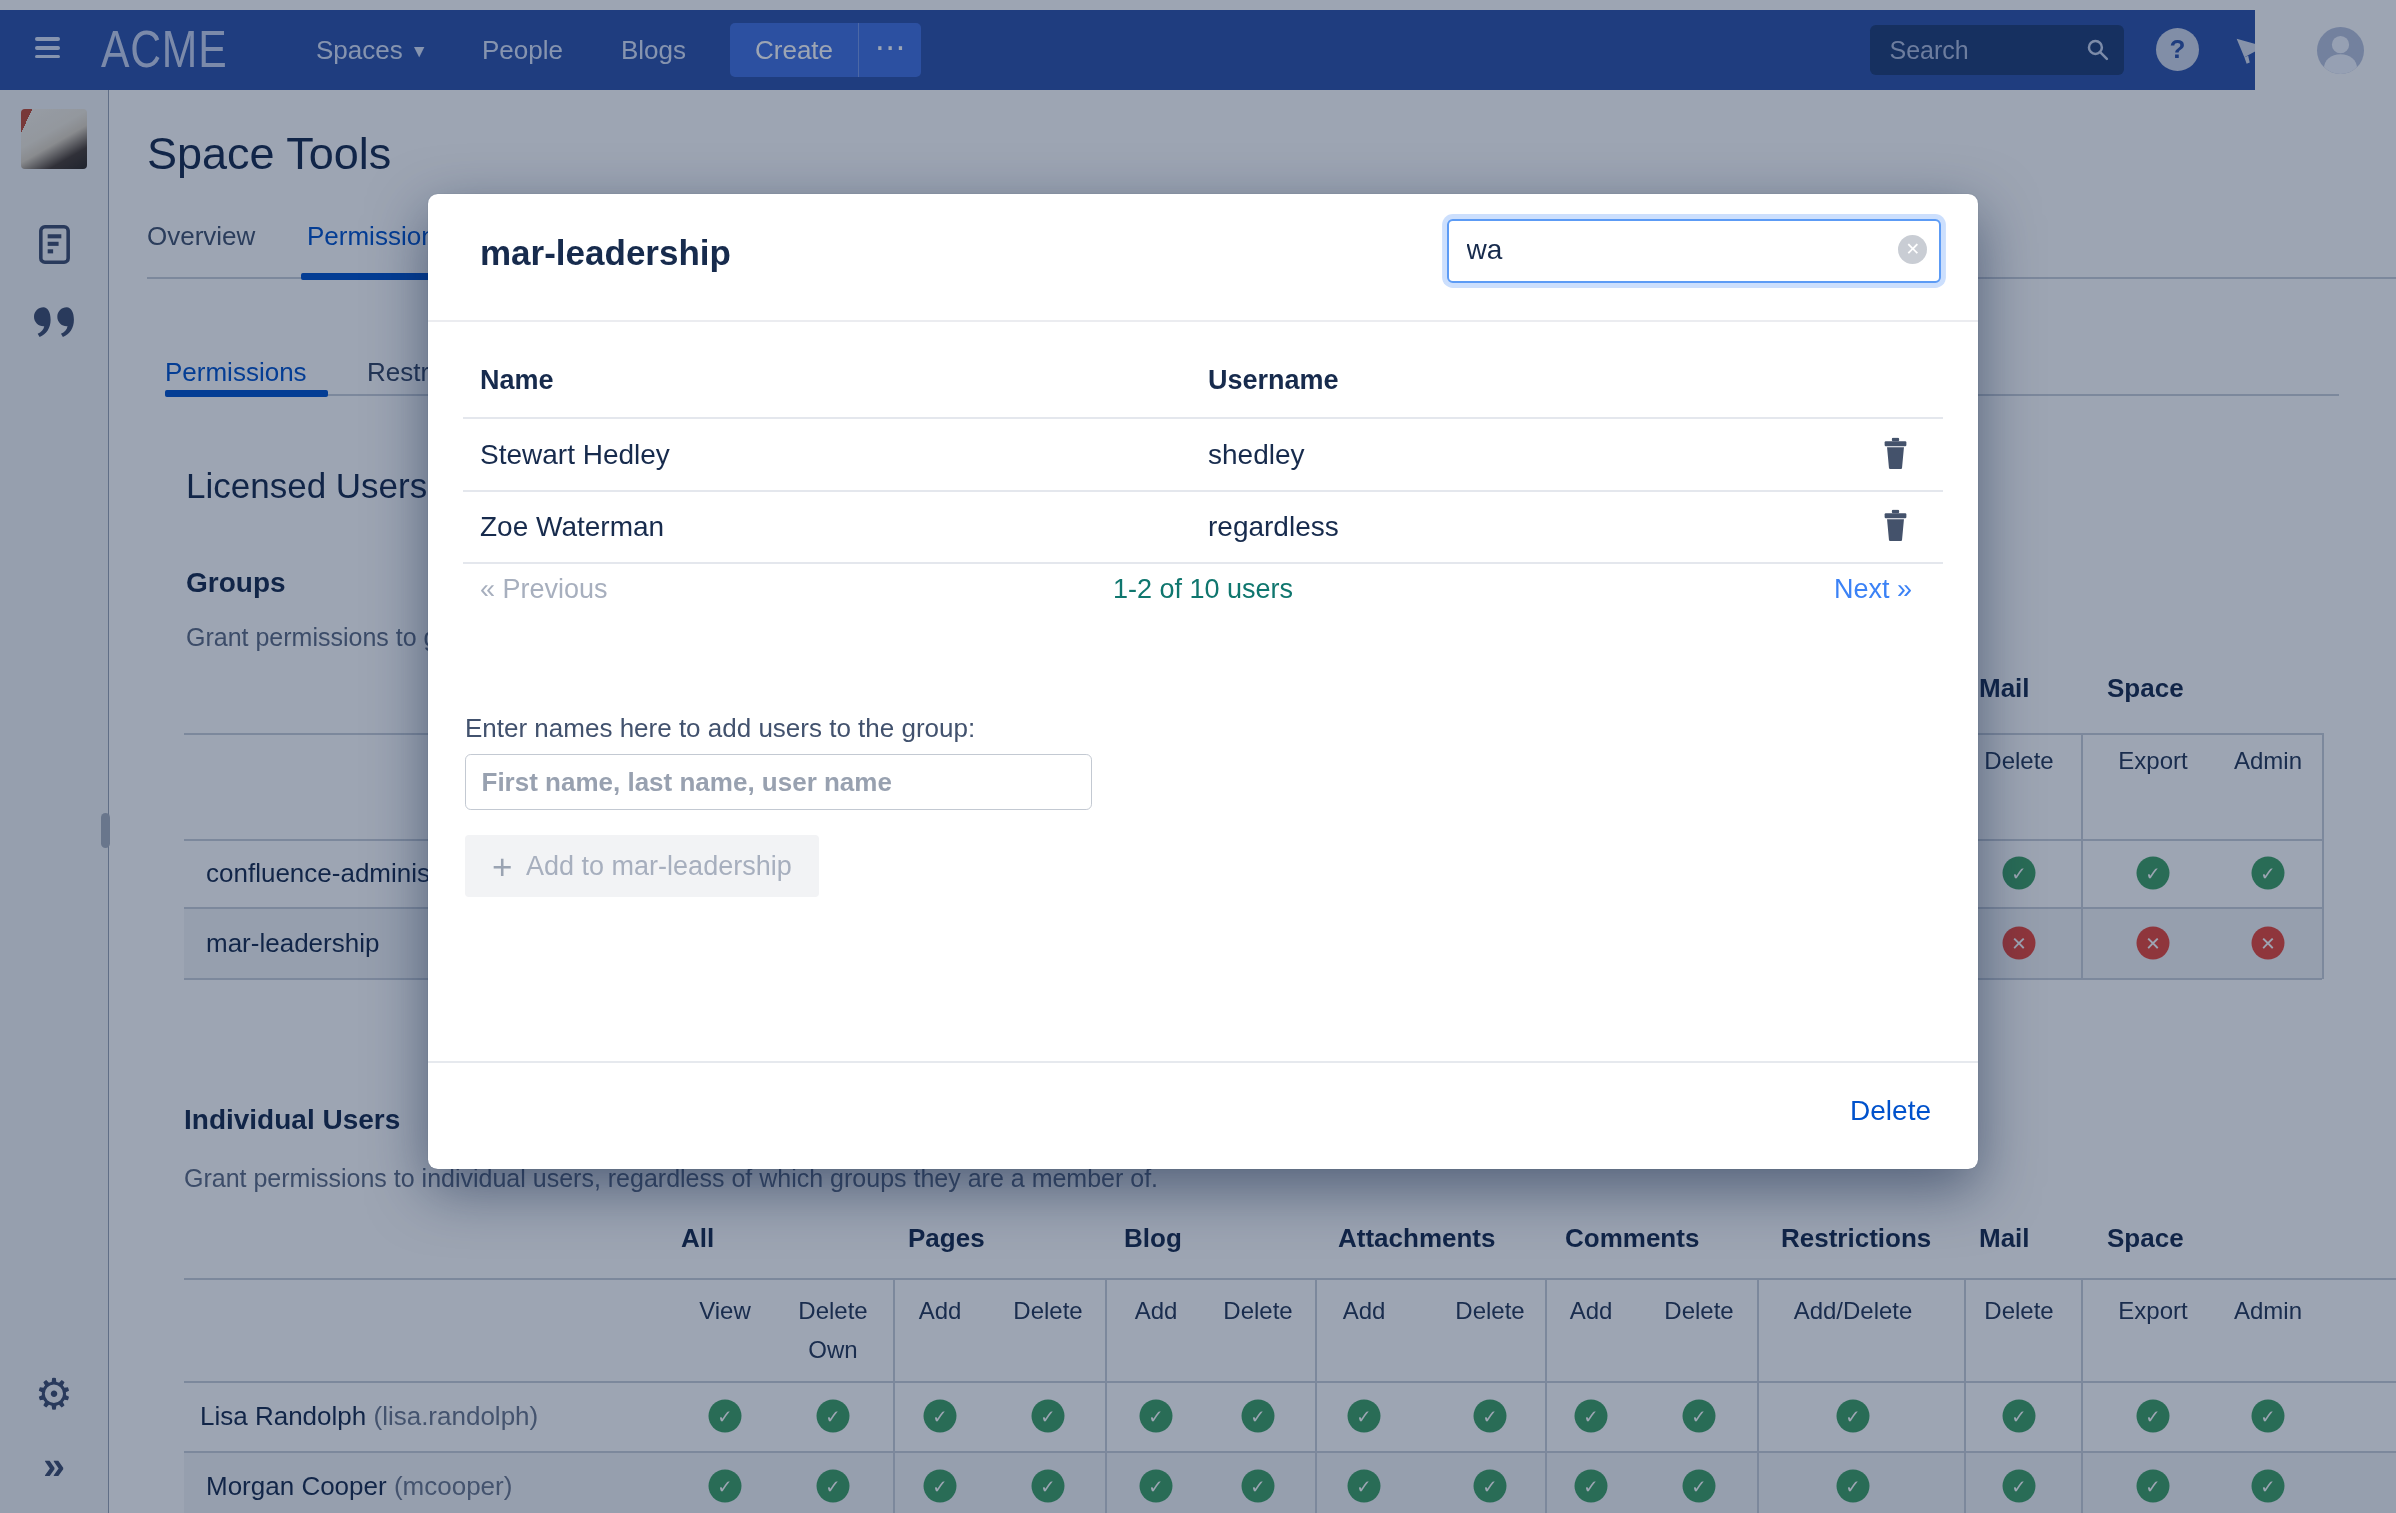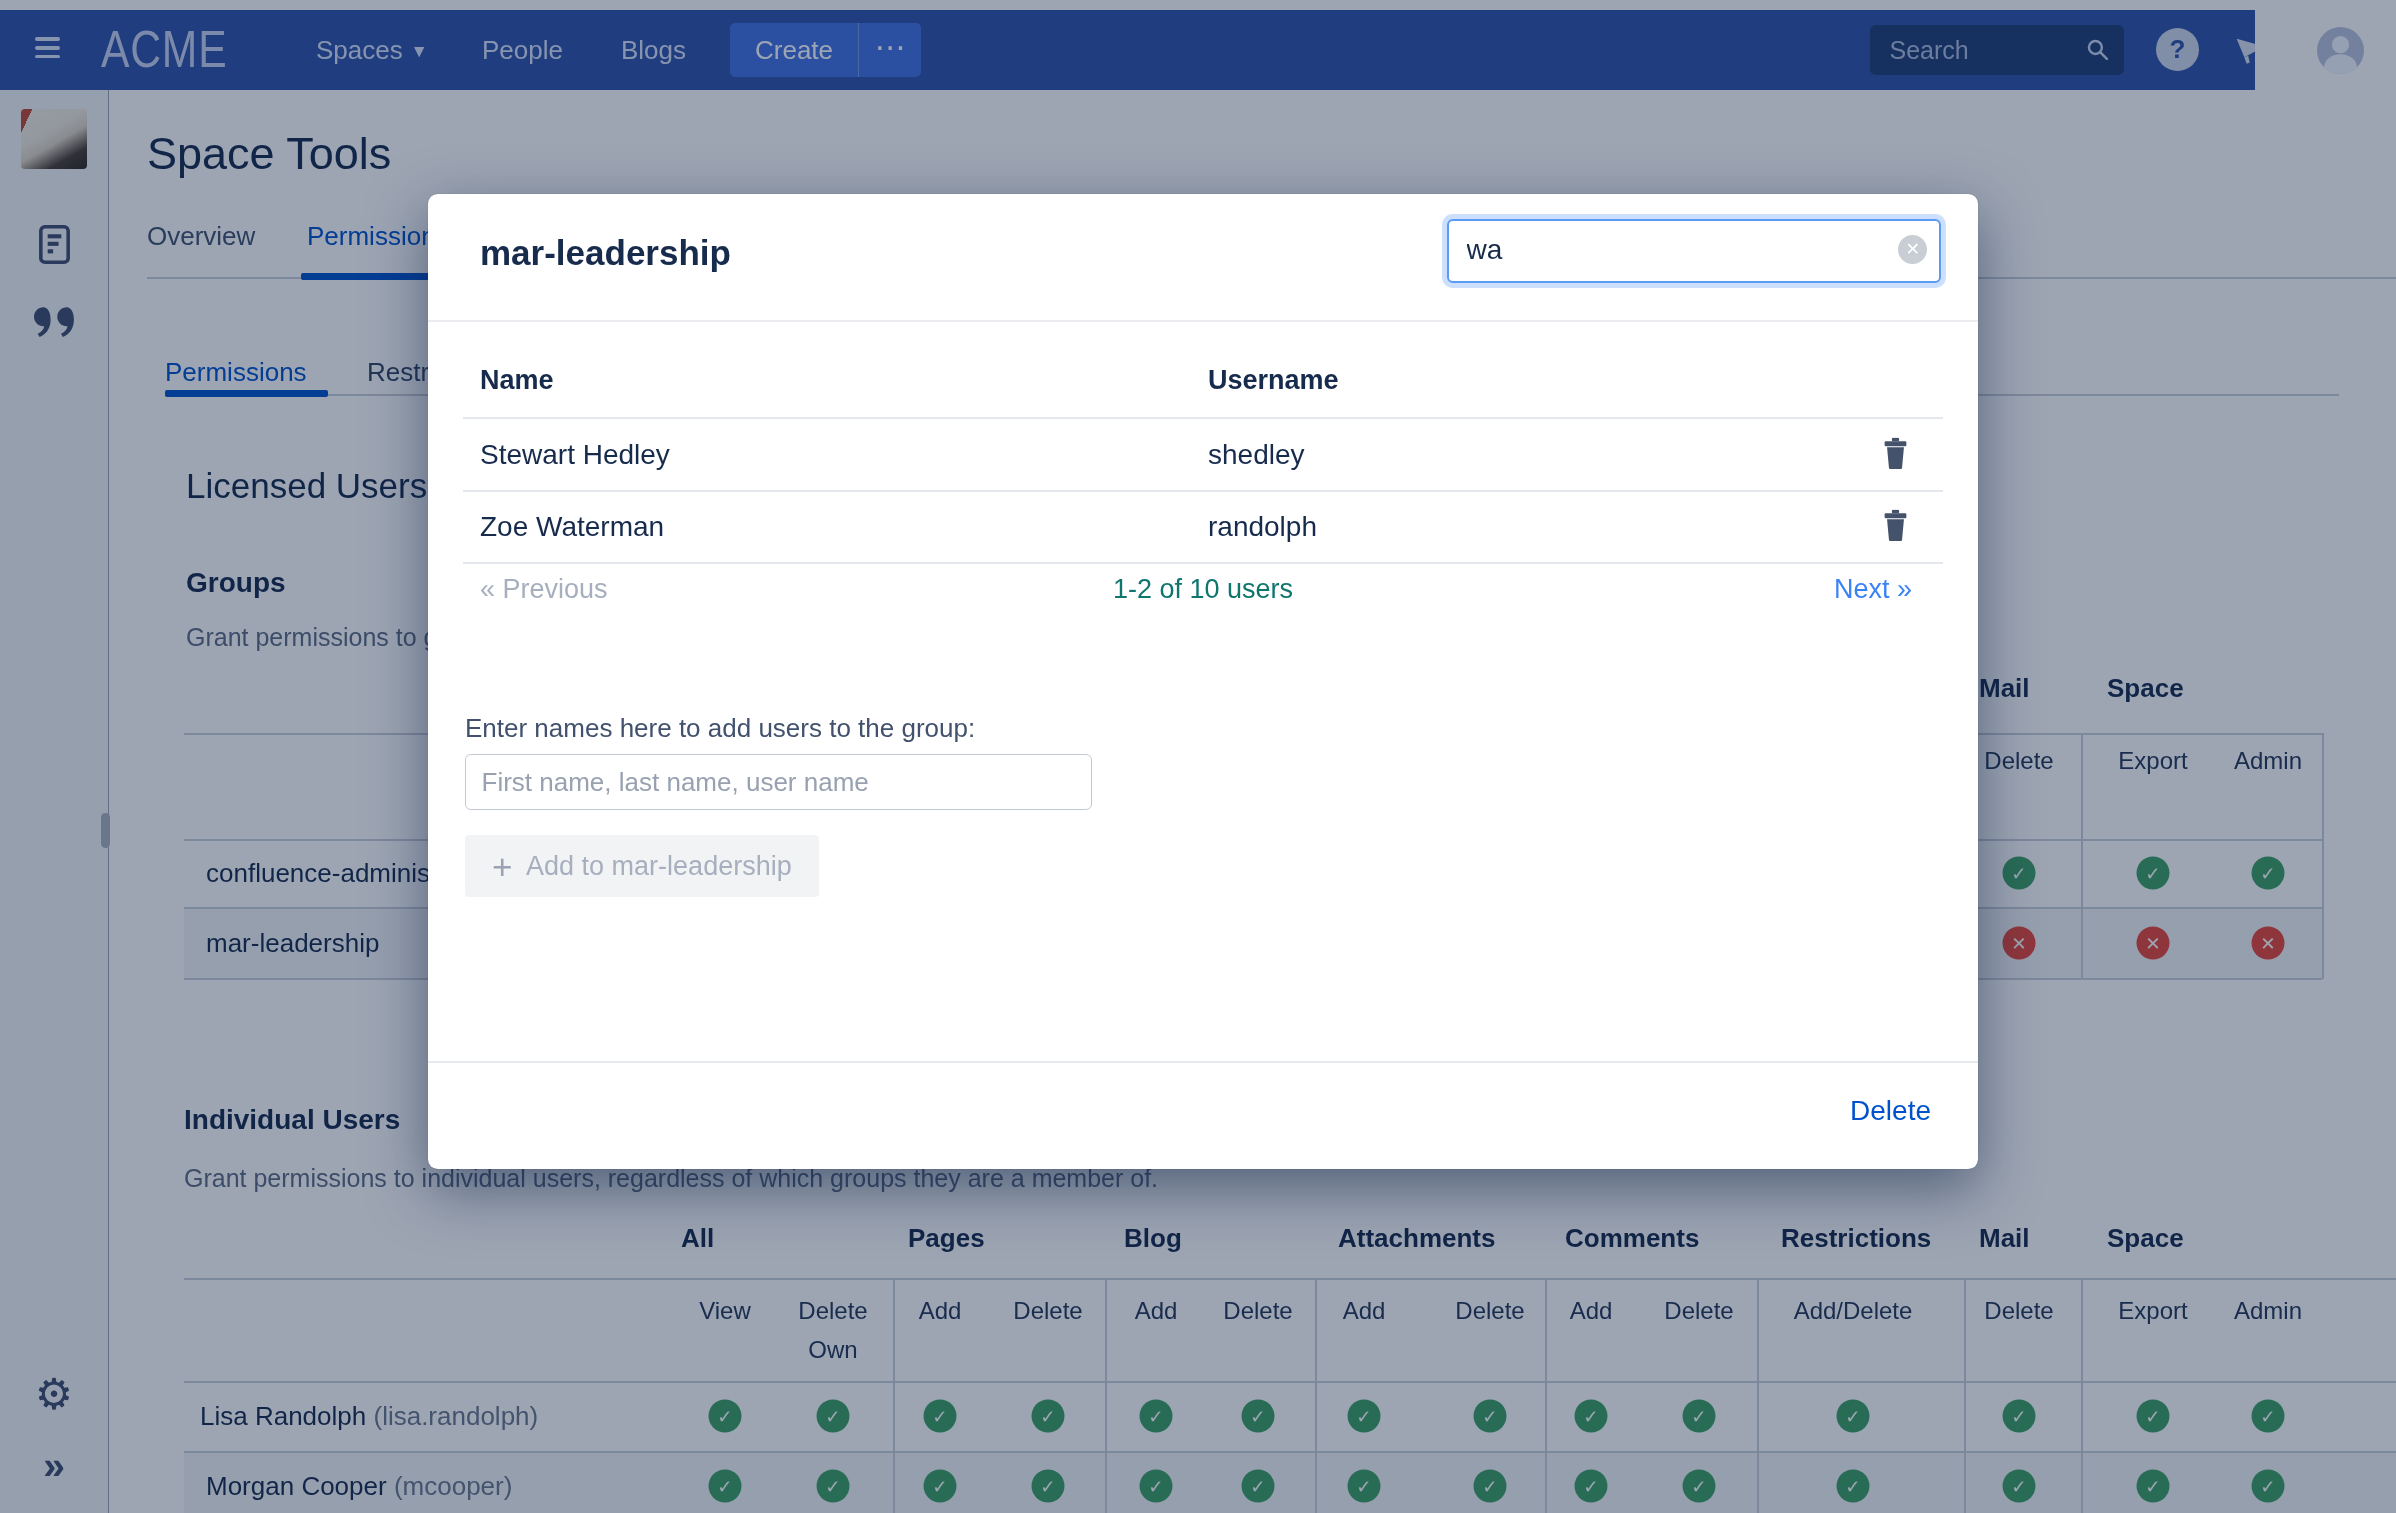--- a/index.html
+++ b/index.html
@@ -76,21 +76,21 @@
   .m-headline{position:absolute;left:0;top:126px;width:100%;height:1.9px;background:#EBECF0;}
   .m-col{position:absolute;top:171px;font-size:27px;font-weight:700;color:#172B4D;}
   .m-line{position:absolute;left:35px;right:35px;height:1.9px;background:#E4E7ED;}
   .m-cell{position:absolute;font-size:28px;color:#172B4D;transform:translateY(-50%);white-space:nowrap;}
   .m-trash{position:absolute;right:66px;width:31px;height:35px;transform:translateY(-50%);cursor:pointer;}
   .pag-prev{position:absolute;left:52px;top:380px;font-size:27px;color:#A7AFBE;cursor:default;}
   .pag-status{position:absolute;left:0;top:380px;width:100%;text-align:center;font-size:27px;color:#0f766e;}
   .pag-next{position:absolute;right:66px;top:380px;font-size:27px;color:#3b82f6;cursor:default;}
   .m-add-label{position:absolute;left:37px;top:519px;font-size:26px;color:#42526E;}
   .m-add-input{position:absolute;left:37px;top:560px;width:594px;height:54px;border:1.9px solid #C3C9D2;border-radius:5.8px;
-               font-size:26px;color:#172B4D;font-family:inherit;padding:0 15.5px;outline:none;}
+               font-size:26px;color:#172B4D;font-family:inherit;padding:0 15.5px;outline:none;font-weight:bold;}
   .m-add-input::placeholder{color:#98A1B0;}
   .m-add-btn{position:absolute;left:37px;top:641px;height:62px;background:#F2F3F5;border:none;border-radius:3.9px;
              display:flex;align-items:center;gap:13.6px;padding:0 27px;font-size:27px;color:#A7AFBE;font-family:inherit;cursor:default;}
   .m-add-btn .plus{font-size:35px;font-weight:400;color:#9AA3B2;line-height:35px;}
   .m-footline{position:absolute;left:0;top:867px;width:100%;height:1.9px;background:#E6E9EE;}
   .m-close{position:absolute;right:47px;top:901px;font-size:28px;color:#0052CC;cursor:pointer;}
 </style>
 </head>
 <body>
 
@@ -334,21 +334,21 @@
     <div id="member-rows">
         <div class="m-cell" style="left: 52px; top: 261px;">Stewart Hedley</div>
         <div class="m-cell" style="left: 780px; top: 261px;">shedley</div>
         <div class="m-trash" style="top: 261px;"><span><svg width="29" height="33" viewBox="0 0 24 27" fill="#44526B">
               <rect x="9" y="0" width="6" height="3" rx="1"></rect>
               <rect x="3" y="3" width="18" height="4" rx="1"></rect>
               <path d="M5 9h14l-1.6 17a1.5 1.5 0 0 1-1.5 1H8.1a1.5 1.5 0 0 1-1.5-1L5 9z" transform="translate(0,-1)"></path>
             </svg></span></div>
         <div class="m-line" style="top: 296px;"></div>
         <div class="m-cell" style="left: 52px; top: 333px;">Zoe Waterman</div>
-        <div class="m-cell" style="left: 780px; top: 333px;">randolph</div>
+        <div class="m-cell" style="left: 780px; top: 333px;">regardless</div>
         <div class="m-trash" style="top: 333px;"><span><svg width="29" height="33" viewBox="0 0 24 27" fill="#44526B">
               <rect x="9" y="0" width="6" height="3" rx="1"></rect>
               <rect x="3" y="3" width="18" height="4" rx="1"></rect>
               <path d="M5 9h14l-1.6 17a1.5 1.5 0 0 1-1.5 1H8.1a1.5 1.5 0 0 1-1.5-1L5 9z" transform="translate(0,-1)"></path>
             </svg></span></div>
         <div class="m-line" style="top: 368px;"></div>
       </div>
 
     <div class="pag-prev">« Previous</div>
     <div class="pag-status">1-2 of 10 users</div>

